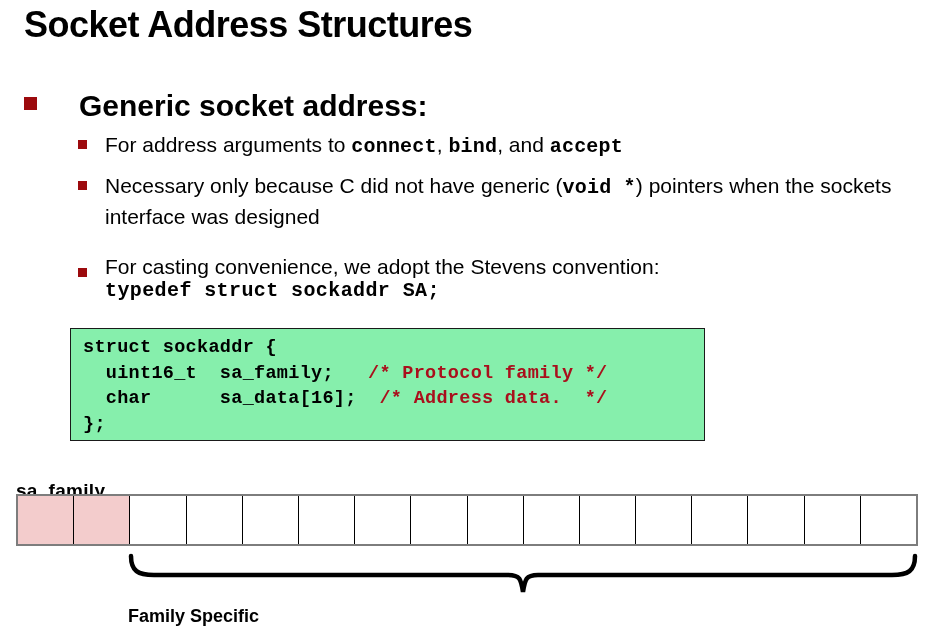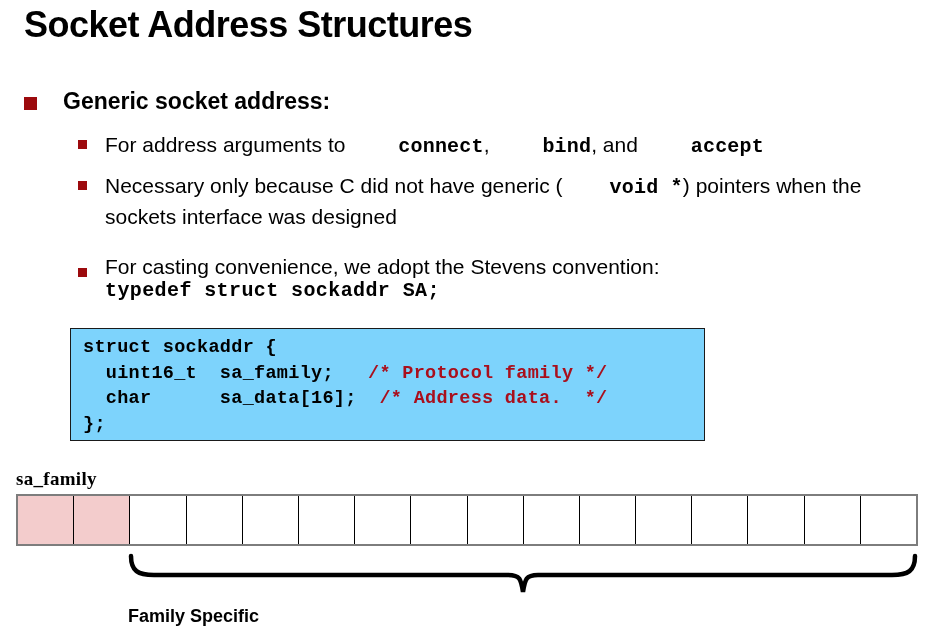--- a/index.html
+++ b/index.html
@@ -40,22 +40,22 @@
     align-items: flex-start;
   }
   .bullet-l1 .marker {
     width: 13px;
     height: 13px;
     background: #9c0a0d;
     margin-top: 9px;
     flex: 0 0 auto;
   }
   .bullet-l1 .text {
-    margin-left: 26px;
-    font-size: 23px;
+    margin-left: 42px;
+    font-size: 30px;
     font-weight: bold;
     line-height: 1.2;
   }
 
   .bullet-l2 {
     position: absolute;
     left: 78px;
     width: 820px;
     display: flex;
     align-items: flex-start;
@@ -77,64 +77,63 @@
   .bullet-l2.b2 { top: 171px; }
   .bullet-l2.b3 { top: 252px; align-items: center; }
 
   code, .mono {
     font-family: "Liberation Mono", "DejaVu Sans Mono", monospace;
     font-weight: bold;
   }
   .bullet-l2 .text code {
     font-size: 20px;
     letter-spacing: 0.2px;
-    margin-left: 47px;
   }
 
   .typedef-line {
     position: absolute;
     left: 105px;
     top: 279px;
     font-family: "Liberation Mono", "DejaVu Sans Mono", monospace;
     font-weight: bold;
     font-size: 20px;
     letter-spacing: 0.4px;
     white-space: pre;
   }
 
   
   .code-box {
     position: absolute;
     left: 70px;
     top: 328px;
     width: 635px;
     height: 113px;
-    background: #7dd3fc;
+    background: #86efac;
     border: 1px solid #1a1a1a;
     box-sizing: border-box;
     padding: 6px 0 0 12px;
   }
   .code-box pre {
     margin: 0;
     font-family: "Liberation Mono", "DejaVu Sans Mono", monospace;
     font-weight: bold;
     font-size: 18.5px;
     line-height: 25.5px;
     letter-spacing: 0.3px;
     color: #000000;
     white-space: pre;
   }
   .code-box .comment { color: #a90f1c; }
 
   
   .sa-family-label {
     position: absolute;
     left: 16px;
-    top: 468px;
-    font-family: Liberation Serif, serif;
+    top: 480px;
+    font-family: Liberation Sans, sans-serif;
     font-weight: bold;
     font-size: 19px;
     letter-spacing: 0.3px;
   }
 
   .byte-table {
     position: absolute;
     left: 16px;
     top: 494px;
     width: 902px;

